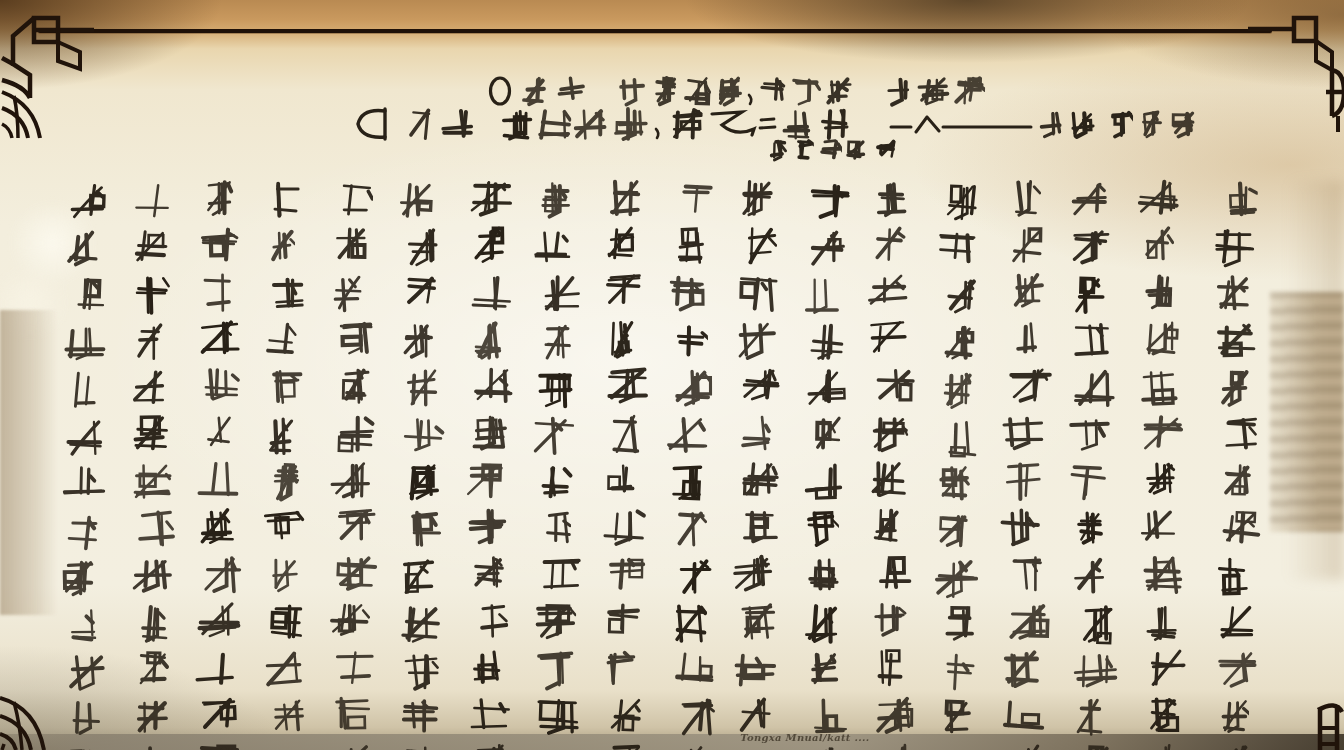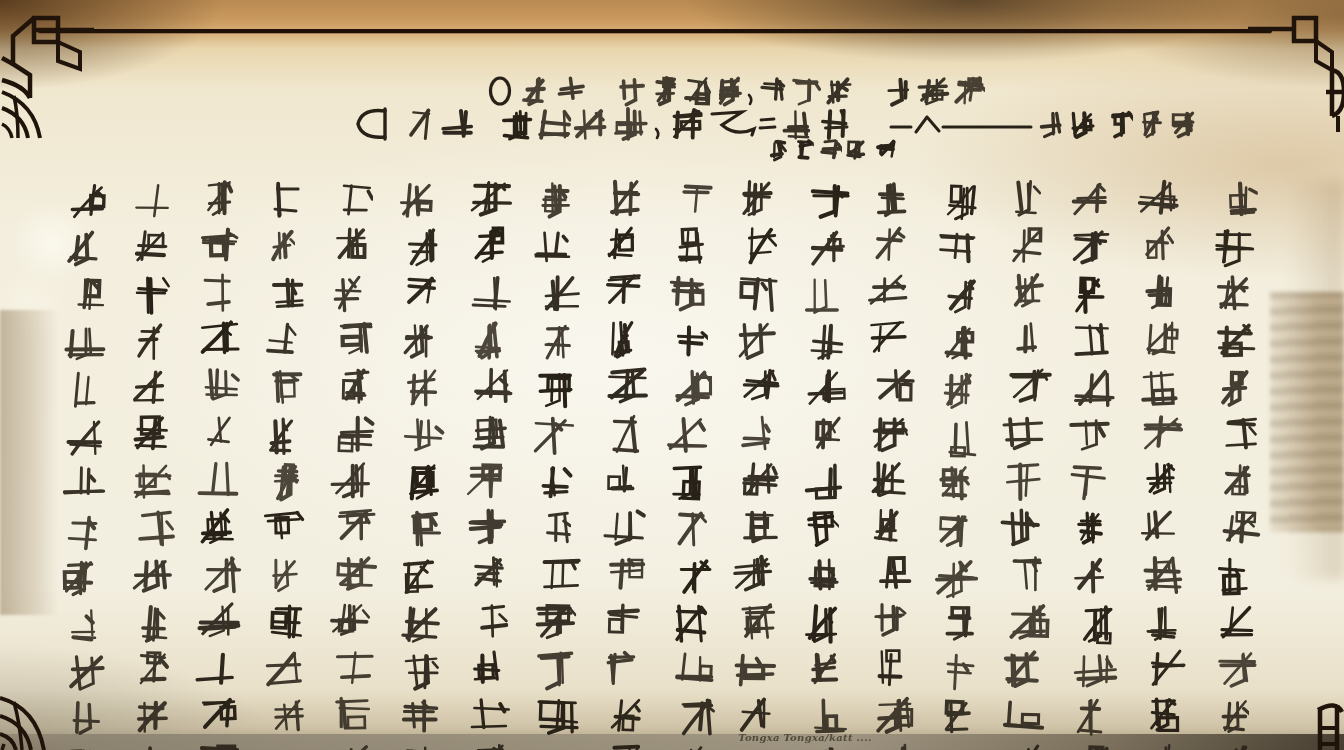--- a/index.html
+++ b/index.html
@@ -2116,14 +2116,14 @@
             <line x1="6.5" y1="16.0" x2="34.6" y2="17.5" stroke-width="3.6"></line>
             <line x1="5.5" y1="14.3" x2="34.0" y2="16.5" stroke-width="4.1"></line>
             <line x1="30.4" y1="3.2" x2="28.6" y2="33.2" stroke-width="3.2"></line>
             <line x1="23.3" y1="5.7" x2="21.4" y2="38.9" stroke-width="2.5"></line>
             <path d="M32.5,3.7 Q17.5,20.9 6.0,36.2" stroke-width="4.1"></path>
             <path d="M23.3,6.3 L24.1,32.7 L11.7,38.5" stroke-width="3.4"></path>
           </svg></span>
       </div>
     </div>
 
-  <div class="watermark">Tongxa Tongxa/katt ....</div>
+  <div class="watermark">Tongxa Mnual/katt ....</div>
 </div>
 
 </body></html>

